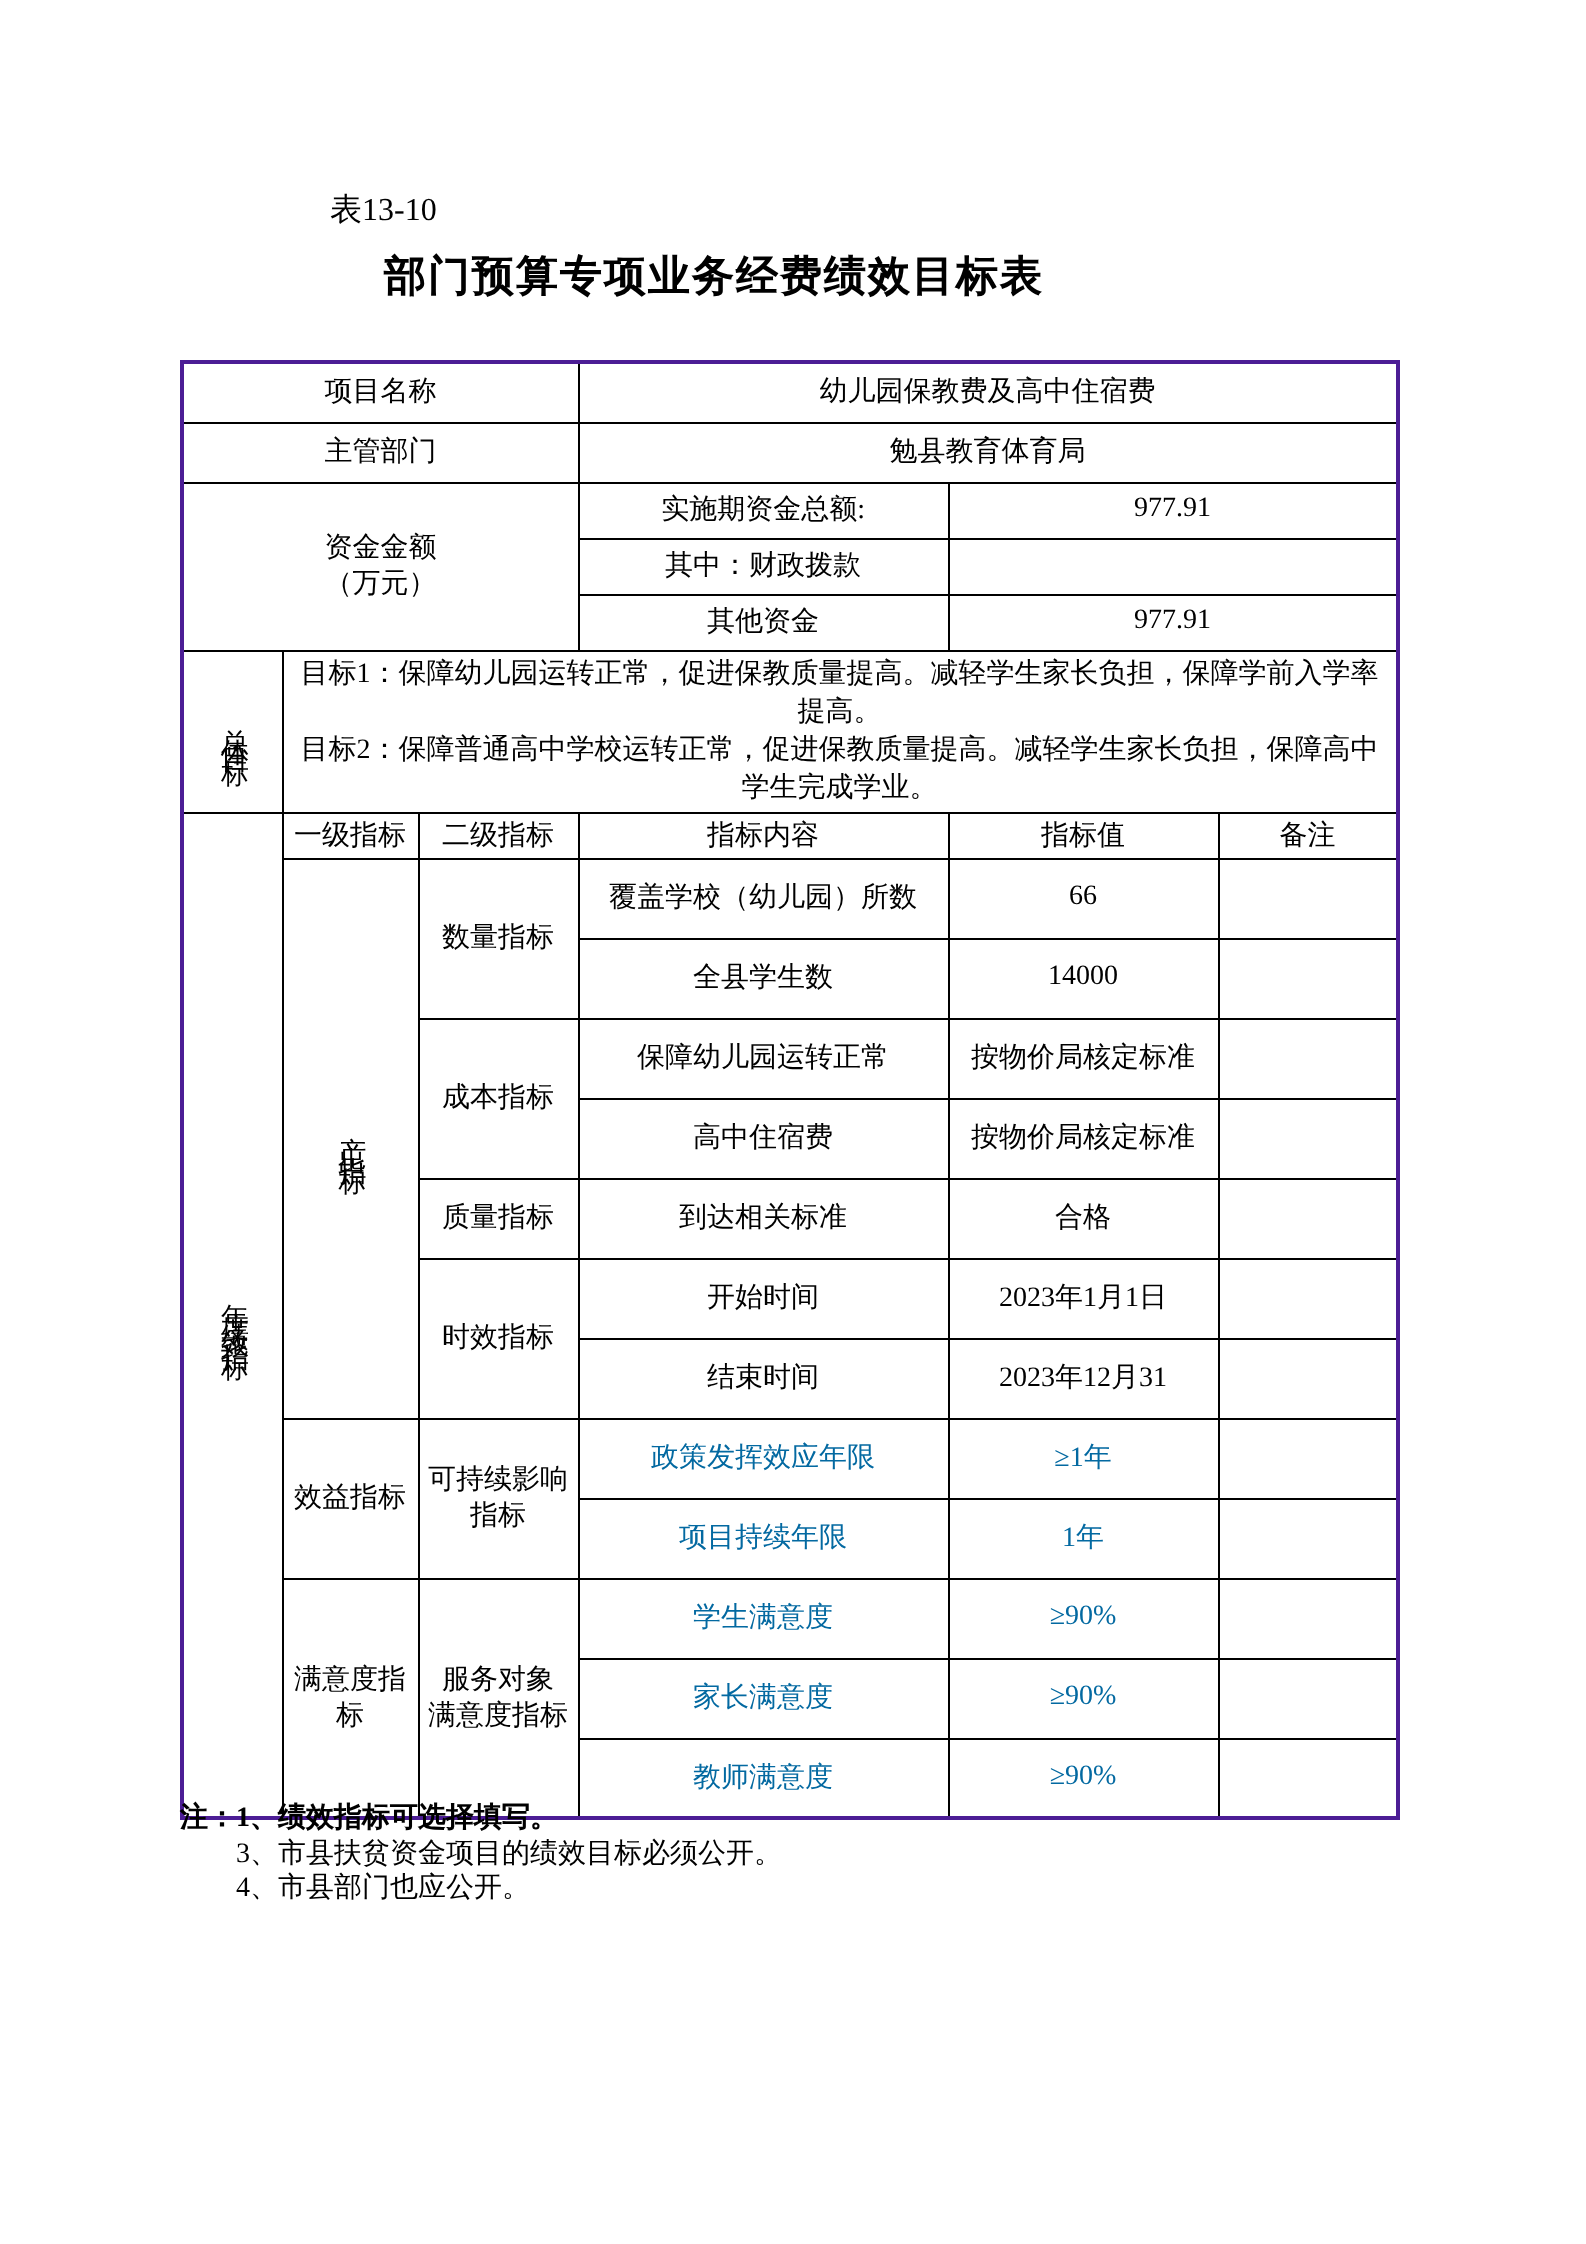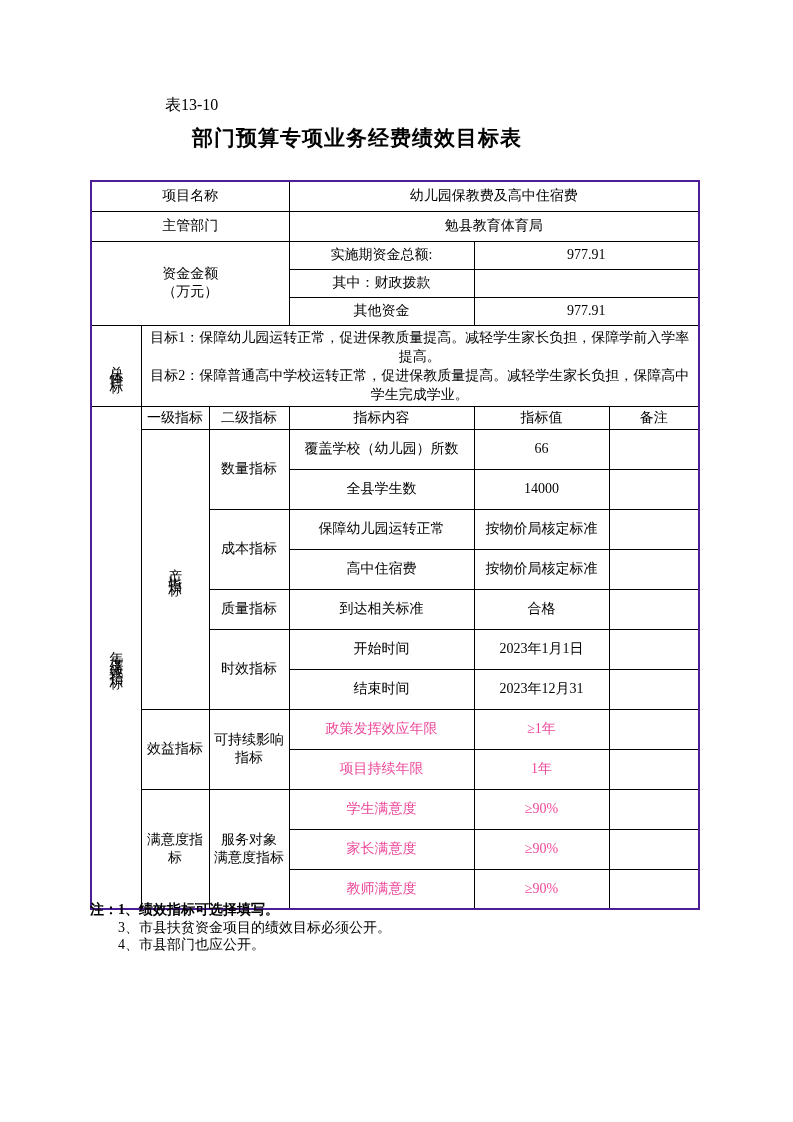--- a/index.html
+++ b/index.html
@@ -31,21 +31,21 @@
     border: 1px solid #000;
     font-size: 14px;
     text-align: center;
     vertical-align: middle;
     padding: 2px 4px;
     overflow: hidden;
   }
   td.left { text-align: left; padding-left: 6px; }
   td.pre, .pre { white-space: pre-line; }
   td.indent { text-align: left; padding-left: 82px; margin-top: 22px; }
-  .muted { color: #ec4899; }
+  .muted { color: #0369a1; }
   .vtext {
     writing-mode: vertical-lr;
     text-orientation: upright;
     display: inline-block;
     letter-spacing: 5px;
     line-height: 1.1;
   }
   td.goal-cell {
     text-align: left;
     padding: 4px 8px;

